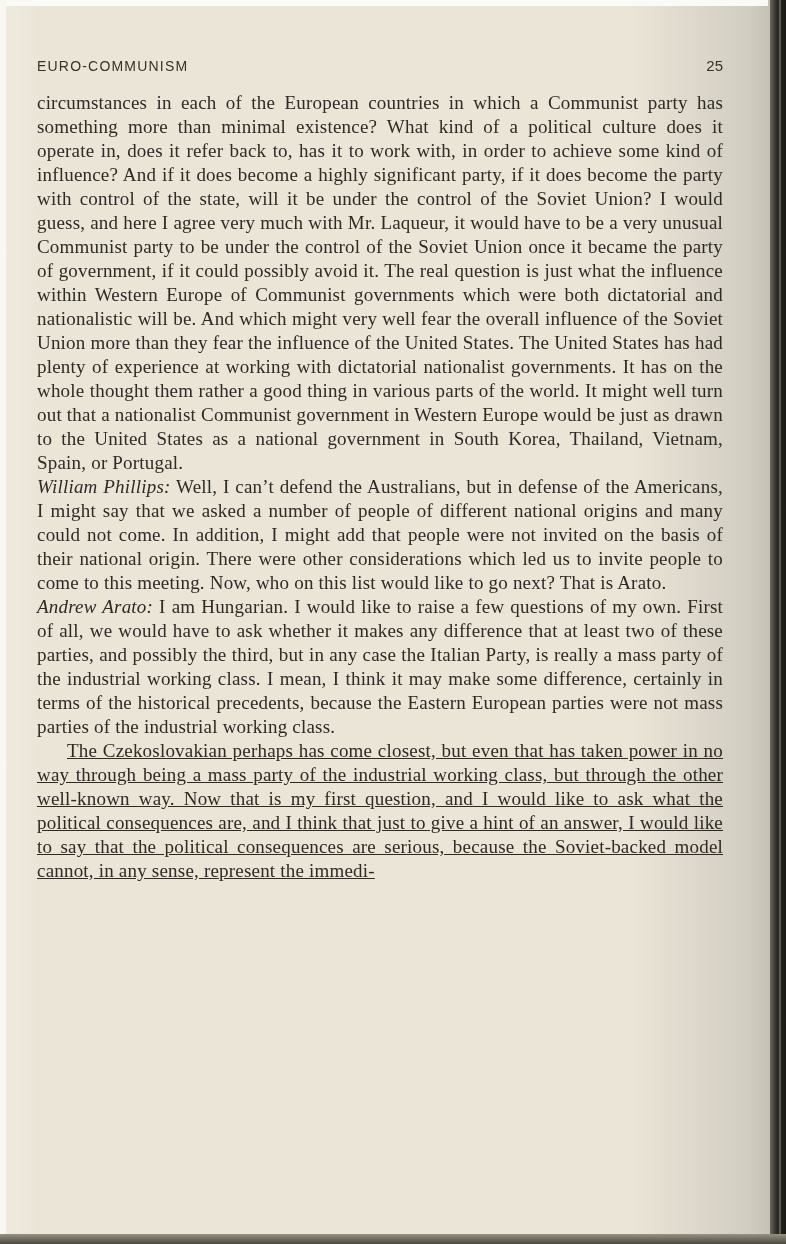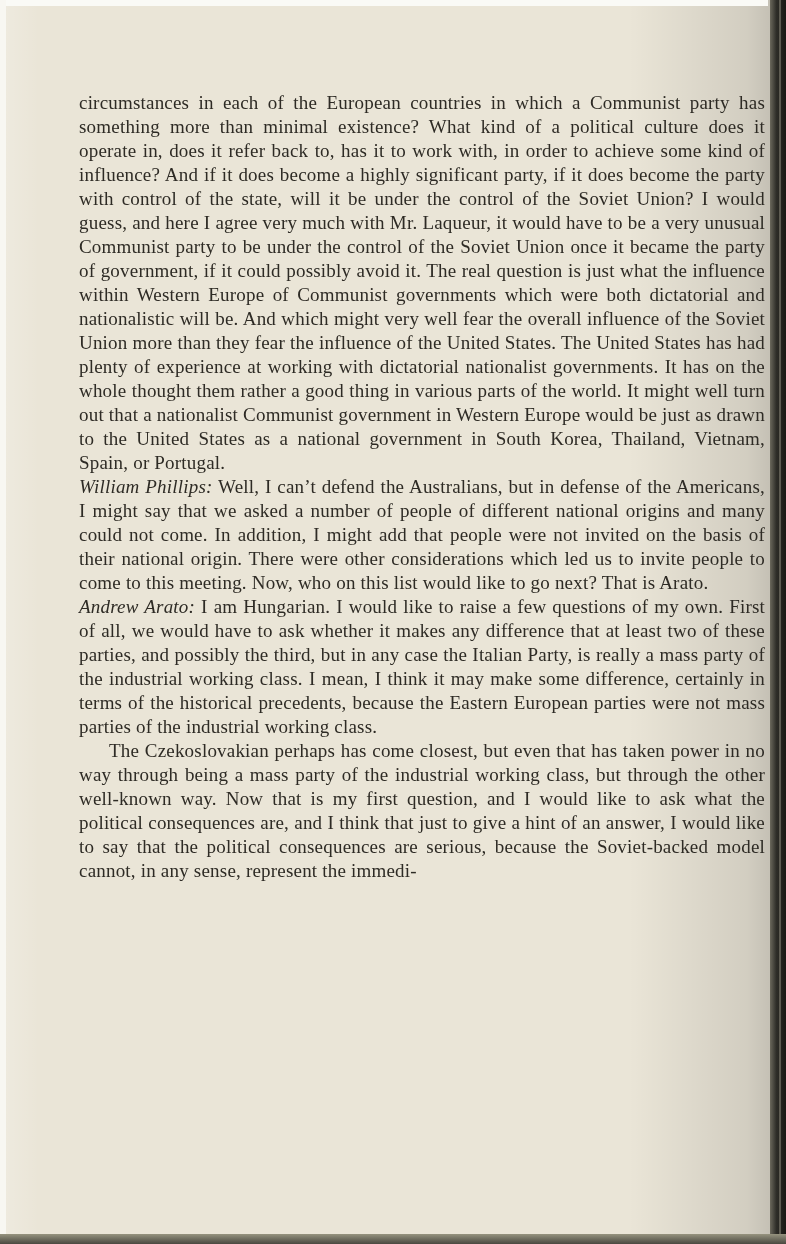--- a/index.html
+++ b/index.html
@@ -34,33 +34,36 @@
     font-size: 14px; letter-spacing: 1.2px; color: #35322b;
   }
   .header .page-num { letter-spacing: 0; font-size: 15px; }
 
   .body-text {
     position: absolute;
     top: 91px; left: 37px; width: 686px;
     font-size: 19px; line-height: 24px;
     letter-spacing: 0.2px;
     text-align: justify;
-    margin-left: 42px;
   }
   .body-text p { margin: 0; }
-  .body-text p.indent { text-indent: 30px; }
+  .body-text p.indent { text-indent: 30px; text-decoration: underline; }
   .speaker { }
 </style>
 </head>
 <body>
 
 <div class="scan">
 
   <div class="gutter-shade"></div>
 
+  <div class="header">
+    <span>EURO-COMMUNISM</span>
+    <span class="page-num">25</span>
+  </div>
 
   <div class="body-text">
     <p><span>circumstances in each of the European countries in which a Communist party has something more than minimal existence? What kind of a political culture does it operate in, does it refer back to, has it to work with, in order to achieve some kind of influence? And if it does become a highly significant party, if it does become the party with control of the state, will it be under the control of the Soviet Union? I would guess, and here I agree very much with Mr. Laqueur, it would have to be a very unusual Communist party to be under the control of the Soviet Union once it became the party of government, if it could possibly avoid it. The real question is just what the influence within Western Europe of Communist governments which were both dictatorial and nationalistic will be. And which might very well fear the overall influence of the Soviet Union more than they fear the influence of the United States. The United States has had plenty of experience at working with dictatorial nationalist governments. It has on the whole thought them rather a good thing in various parts of the world. It might well turn out that a nationalist Communist government in Western Europe would be just as drawn to the United States as a national government in South Korea, Thailand, Vietnam, Spain, or Portugal.</span></p>
 
     <p><em class="speaker">William Phillips:</em><span> Well, I can’t defend the Australians, but in defense of the Americans, I might say that we asked a number of people of different national origins and many could not come. In addition, I might add that people were not invited on the basis of their national origin. There were other considerations which led us to invite people to come to this meeting. Now, who on this list would like to go next? That is Arato.</span></p>
 
     <p><em class="speaker">Andrew Arato:</em><span> I am Hungarian. I would like to raise a few questions of my own. First of all, we would have to ask whether it makes any difference that at least two of these parties, and possibly the third, but in any case the Italian Party, is really a mass party of the industrial working class. I mean, I think it may make some difference, certainly in terms of the historical precedents, because the Eastern European parties were not mass parties of the industrial working class.</span></p>
 
     <p class="indent"><span>The Czekoslovakian perhaps has come closest, but even that has taken power in no way through being a mass party of the industrial working class, but through the other well-known way. Now that is my first question, and I would like to ask what the political consequences are, and I think that just to give a hint of an answer, I would like to say that the political consequences are serious, because the Soviet-backed model cannot, in any sense, represent the immedi-</span></p>
   </div>

